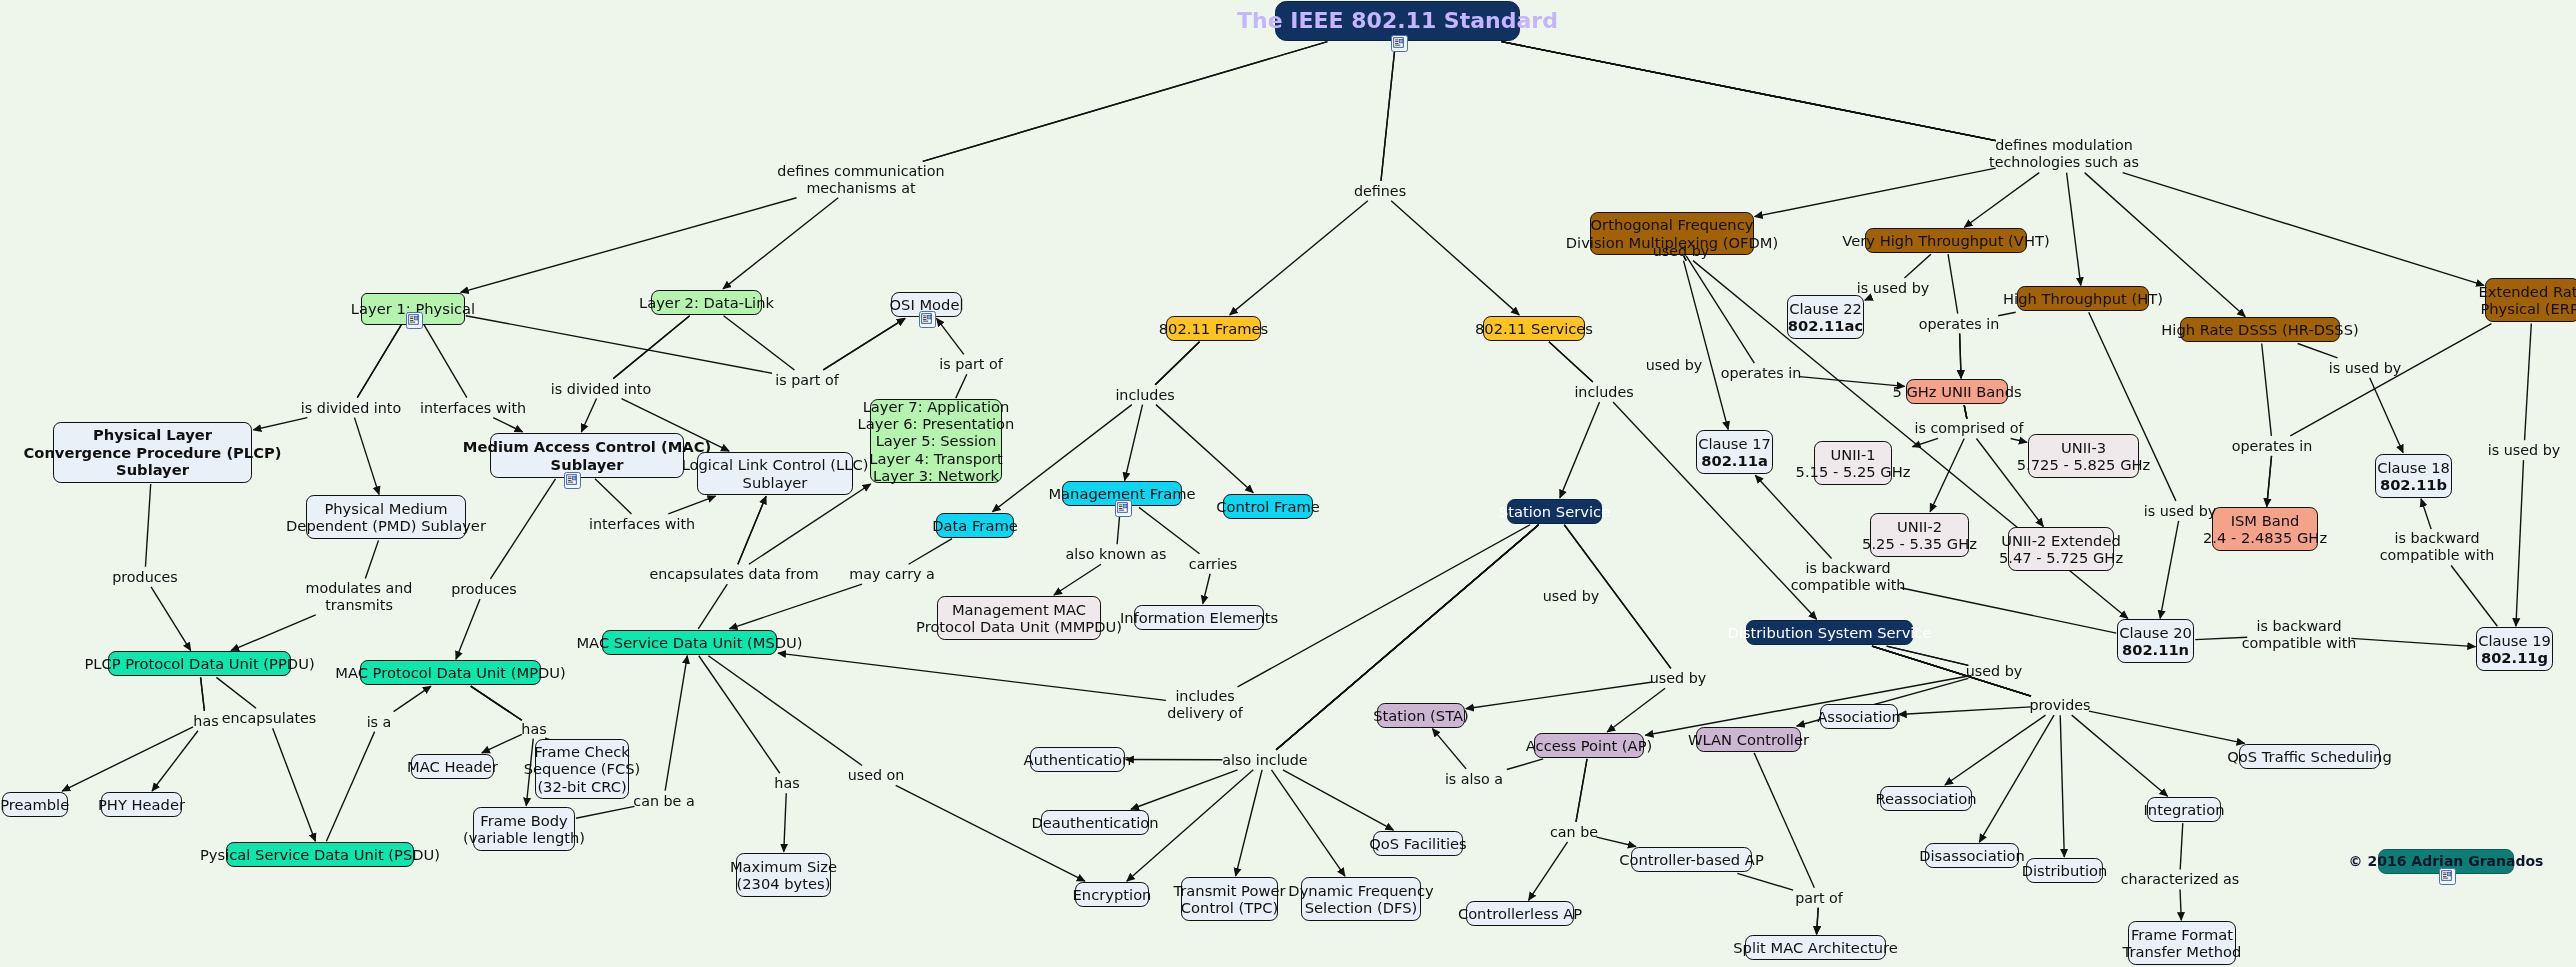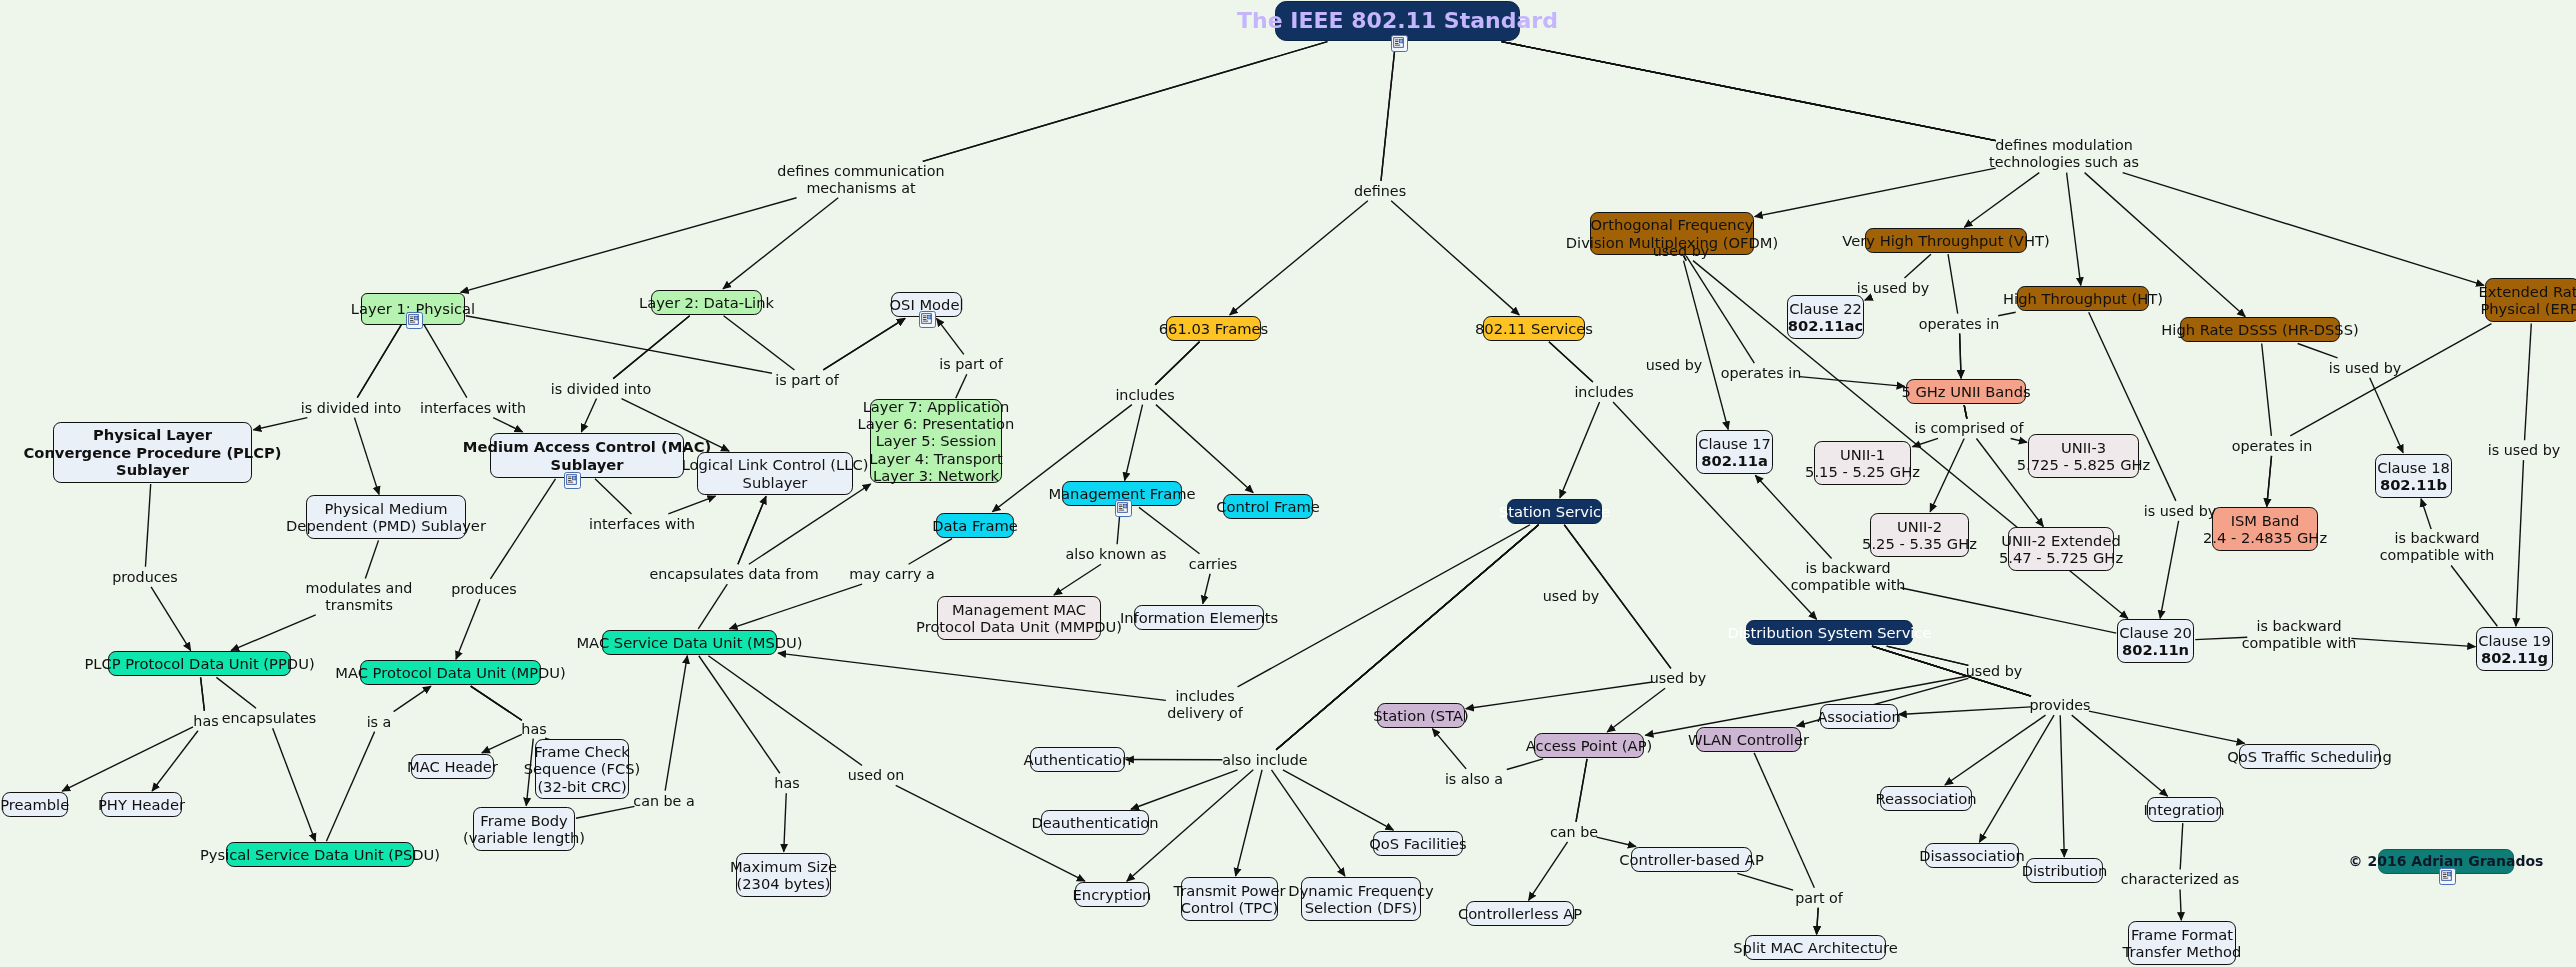--- a/index.html
+++ b/index.html
@@ -306,21 +306,21 @@
       <div class="node n-teal" style="left: 360px; top: 660px; width: 181px; height: 25px;">MAC Protocol Data Unit (MPDU)</div>
       <div class="node " style="left: 411px; top: 754px; width: 83px; height: 25px;">MAC Header</div>
       <div class="node " style="left: 535px; top: 739px; width: 94px; height: 60px;">Frame Check
 Sequence (FCS)
 (32-bit CRC)</div>
       <div class="node " style="left: 473px; top: 807px; width: 102px; height: 44px;">Frame Body
 (variable length)</div>
       <div class="node n-teal" style="left: 602px; top: 630px; width: 175px; height: 25px;">MAC Service Data Unit (MSDU)</div>
       <div class="node " style="left: 736px; top: 853px; width: 95px; height: 44px;">Maximum Size
 (2304 bytes)</div>
-      <div class="node n-yellow" style="left: 1166px; top: 316px; width: 95px; height: 25px;">661.03 Frames</div>
+      <div class="node n-yellow" style="left: 1166px; top: 316px; width: 95px; height: 25px;">802.11 Frames</div>
       <div class="node n-cyan" style="left: 1062px; top: 481px; width: 120px; height: 25px;">Management Frame</div>
       <div class="badge" style="left: 1115px; top: 500px;">
         <svg width="13" height="13" viewBox="0 0 15 15">
           <rect x="2" y="2" width="11" height="11" fill="#fff" stroke="#1f3f8f" stroke-width="1"></rect>
           <rect x="3.5" y="4" width="4" height="1" fill="#222"></rect>
           <rect x="3.5" y="6" width="4" height="1" fill="#222"></rect>
           <rect x="3.5" y="8" width="4" height="1" fill="#222"></rect>
           <rect x="3.5" y="10" width="6" height="1" fill="#222"></rect>
           <rect x="8.5" y="4" width="4" height="4" fill="#7fb3e8" stroke="#1f3f8f" stroke-width="0.7"></rect>
         </svg>
@@ -360,22 +360,22 @@
       <div class="node n-cyanlt" style="left: 1865px; top: 228px; width: 162px; height: 25px;">Very High Throughput (VHT)</div>
       <div class="node n-cyanlt" style="left: 2017px; top: 286px; width: 132px; height: 25px;">High Throughput (HT)</div>
       <div class="node n-cyanlt" style="left: 2180px; top: 317px; width: 160px; height: 25px;">High Rate DSSS (HR-DSSS)</div>
       <div class="node n-cyanlt" style="left: 2485px; top: 278px; width: 95px; height: 44px;">Extended Rate
 Physical (ERP)</div>
       <div class="node n-clause" style="left: 1787px; top: 295px; width: 77px; height: 44px;"><span><span>Clause 22</span><br><b>802.11ac</b></span></div>
       <div class="node n-clause" style="left: 1696px; top: 430px; width: 77px; height: 44px;"><span><span>Clause 17</span><br><b>802.11a</b></span></div>
       <div class="node n-clause" style="left: 2375px; top: 454px; width: 77px; height: 44px;"><span><span>Clause 18</span><br><b>802.11b</b></span></div>
       <div class="node n-clause" style="left: 2117px; top: 619px; width: 77px; height: 44px;"><span><span>Clause 20</span><br><b>802.11n</b></span></div>
       <div class="node n-clause" style="left: 2476px; top: 627px; width: 77px; height: 44px;"><span><span>Clause 19</span><br><b>802.11g</b></span></div>
-      <div class="node n-salmon" style="left: 1906px; top: 379px; width: 120px; height: 25px;">5 GHz UNII Bands</div>
-      <div class="node n-pinkgray" style="left: 1814px; top: 441px; width: 97px; height: 44px;">UNII-1
+      <div class="node n-salmon" style="left: 1906px; top: 379px; width: 102px; height: 25px;">5 GHz UNII Bands</div>
+      <div class="node n-pinkgray" style="left: 1814px; top: 441px; width: 78px; height: 44px;">UNII-1
 5.15 - 5.25 GHz</div>
       <div class="node n-pinkgray" style="left: 1870px; top: 513px; width: 99px; height: 44px;">UNII-2
 5.25 - 5.35 GHz</div>
       <div class="node n-pinkgray" style="left: 2028px; top: 434px; width: 111px; height: 44px;">UNII-3
 5.725 - 5.825 GHz</div>
       <div class="node n-pinkgray" style="left: 2008px; top: 527px; width: 106px; height: 44px;">UNII-2 Extended
 5.47 - 5.725 GHz</div>
       <div class="node n-salmon" style="left: 2212px; top: 507px; width: 106px; height: 44px;">ISM Band
 2.4 - 2.4835 GHz</div>
       <div class="node n-copy" style="left: 2378px; top: 849px; width: 136px; height: 25px;">© 2016 Adrian Granados</div>

